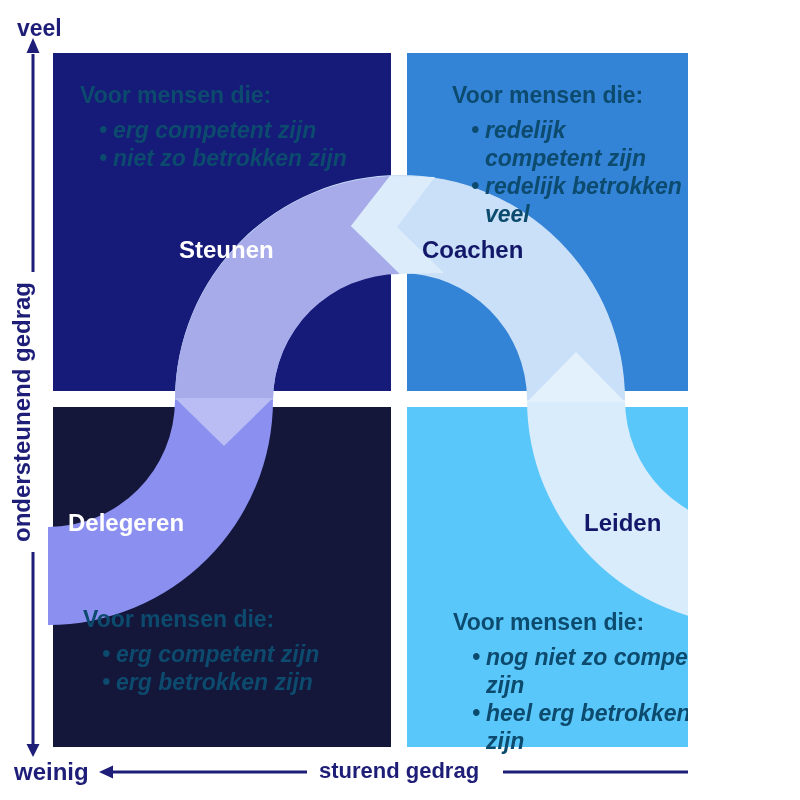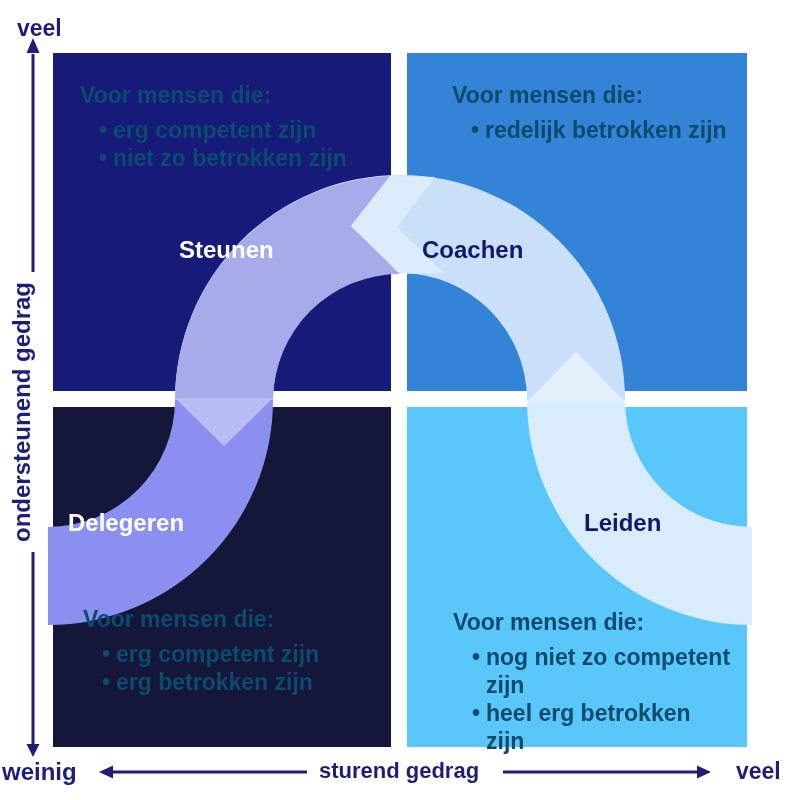--- a/index.html
+++ b/index.html
@@ -1,35 +1,35 @@
 <!DOCTYPE html>
 <html><head>
 <meta charset="utf-8">
 <style>
   html,body { margin:0; padding:0; background:#ffffff; }
   .stage {
-    position:relative; width:800px; height:800px; background:#ffffff;
+    position:relative; width:688px; height:800px; background:#ffffff;
     font-family:"Liberation Sans", sans-serif; font-weight:700; overflow:hidden;
   }
   .stage svg { position:absolute; left:0; top:0; }
   .lbl { position:absolute; color:#1e1e78; white-space:nowrap; }
   .lbl-veel-top { left:17px; top:15px; font-size:23px; }
-  .lbl-weinig   { left:2px; top:758px; font-size:24px; }
+  .lbl-weinig   { left:14px; top:758px; font-size:24px; }
   .lbl-x-title  { left:399px; top:758px; font-size:22px; transform:translateX(-50%); }
   .lbl-veel-br  { left:736px; top:758px; font-size:23px; }
   .lbl-y-title  { left:22px; top:412px; font-size:24px;
                   transform:translate(-50%,-50%) rotate(-90deg); }
   .qtext { position:absolute; font-size:23px; line-height:1.2; color:#0c4a6e; }
   .qtext.tl { left:80px;  top:82px;  }
   .qtext.tr { left:452px; top:82px;  }
   .qtext.bl { left:83px;  top:606px; }
   .qtext.br { left:453px; top:609px; }
   .qtext.br ul { width:280px; }
   .qtext ul { list-style:none; margin:6px 0 0 0; padding:0; }
-  .qtext li { position:relative; padding-left:33px; line-height:28px; }
+  .qtext li { position:relative; padding-left:33px; line-height:28px;font-style:italic; }
   .qtext li::before { content:"\2022"; position:absolute; left:19px; top:0; }
   .q-title { position:absolute; font-size:24px; white-space:nowrap; }
   .q-title.steunen   { left:179px; top:236px; color:#ffffff; }
   .q-title.coachen   { left:422px; top:236px; color:#131769; }
   .q-title.delegeren { left:68px;  top:509px; color:#ffffff; }
   .q-title.leiden    { left:584px; top:509px; color:#131769; }
 </style>
 </head>
 <body>
 
@@ -72,21 +72,22 @@
     <div>Voor mensen die:</div>
     <ul>
       <li>erg competent zijn</li>
       <li>niet zo betrokken zijn</li>
     </ul>
   </div>
 
   <div class="qtext tr">
     <div>Voor mensen die:</div>
     <ul>
-      <li>redelijk betrokken zijn</li>
+      <li>redelijk competent zijn</li>
+      <li>redelijk betrokken veel</li>
     </ul>
   </div>
 
   <div class="qtext bl">
     <div>Voor mensen die:</div>
     <ul>
       <li>erg competent zijn</li>
       <li>erg betrokken zijn</li>
     </ul>
   </div>

